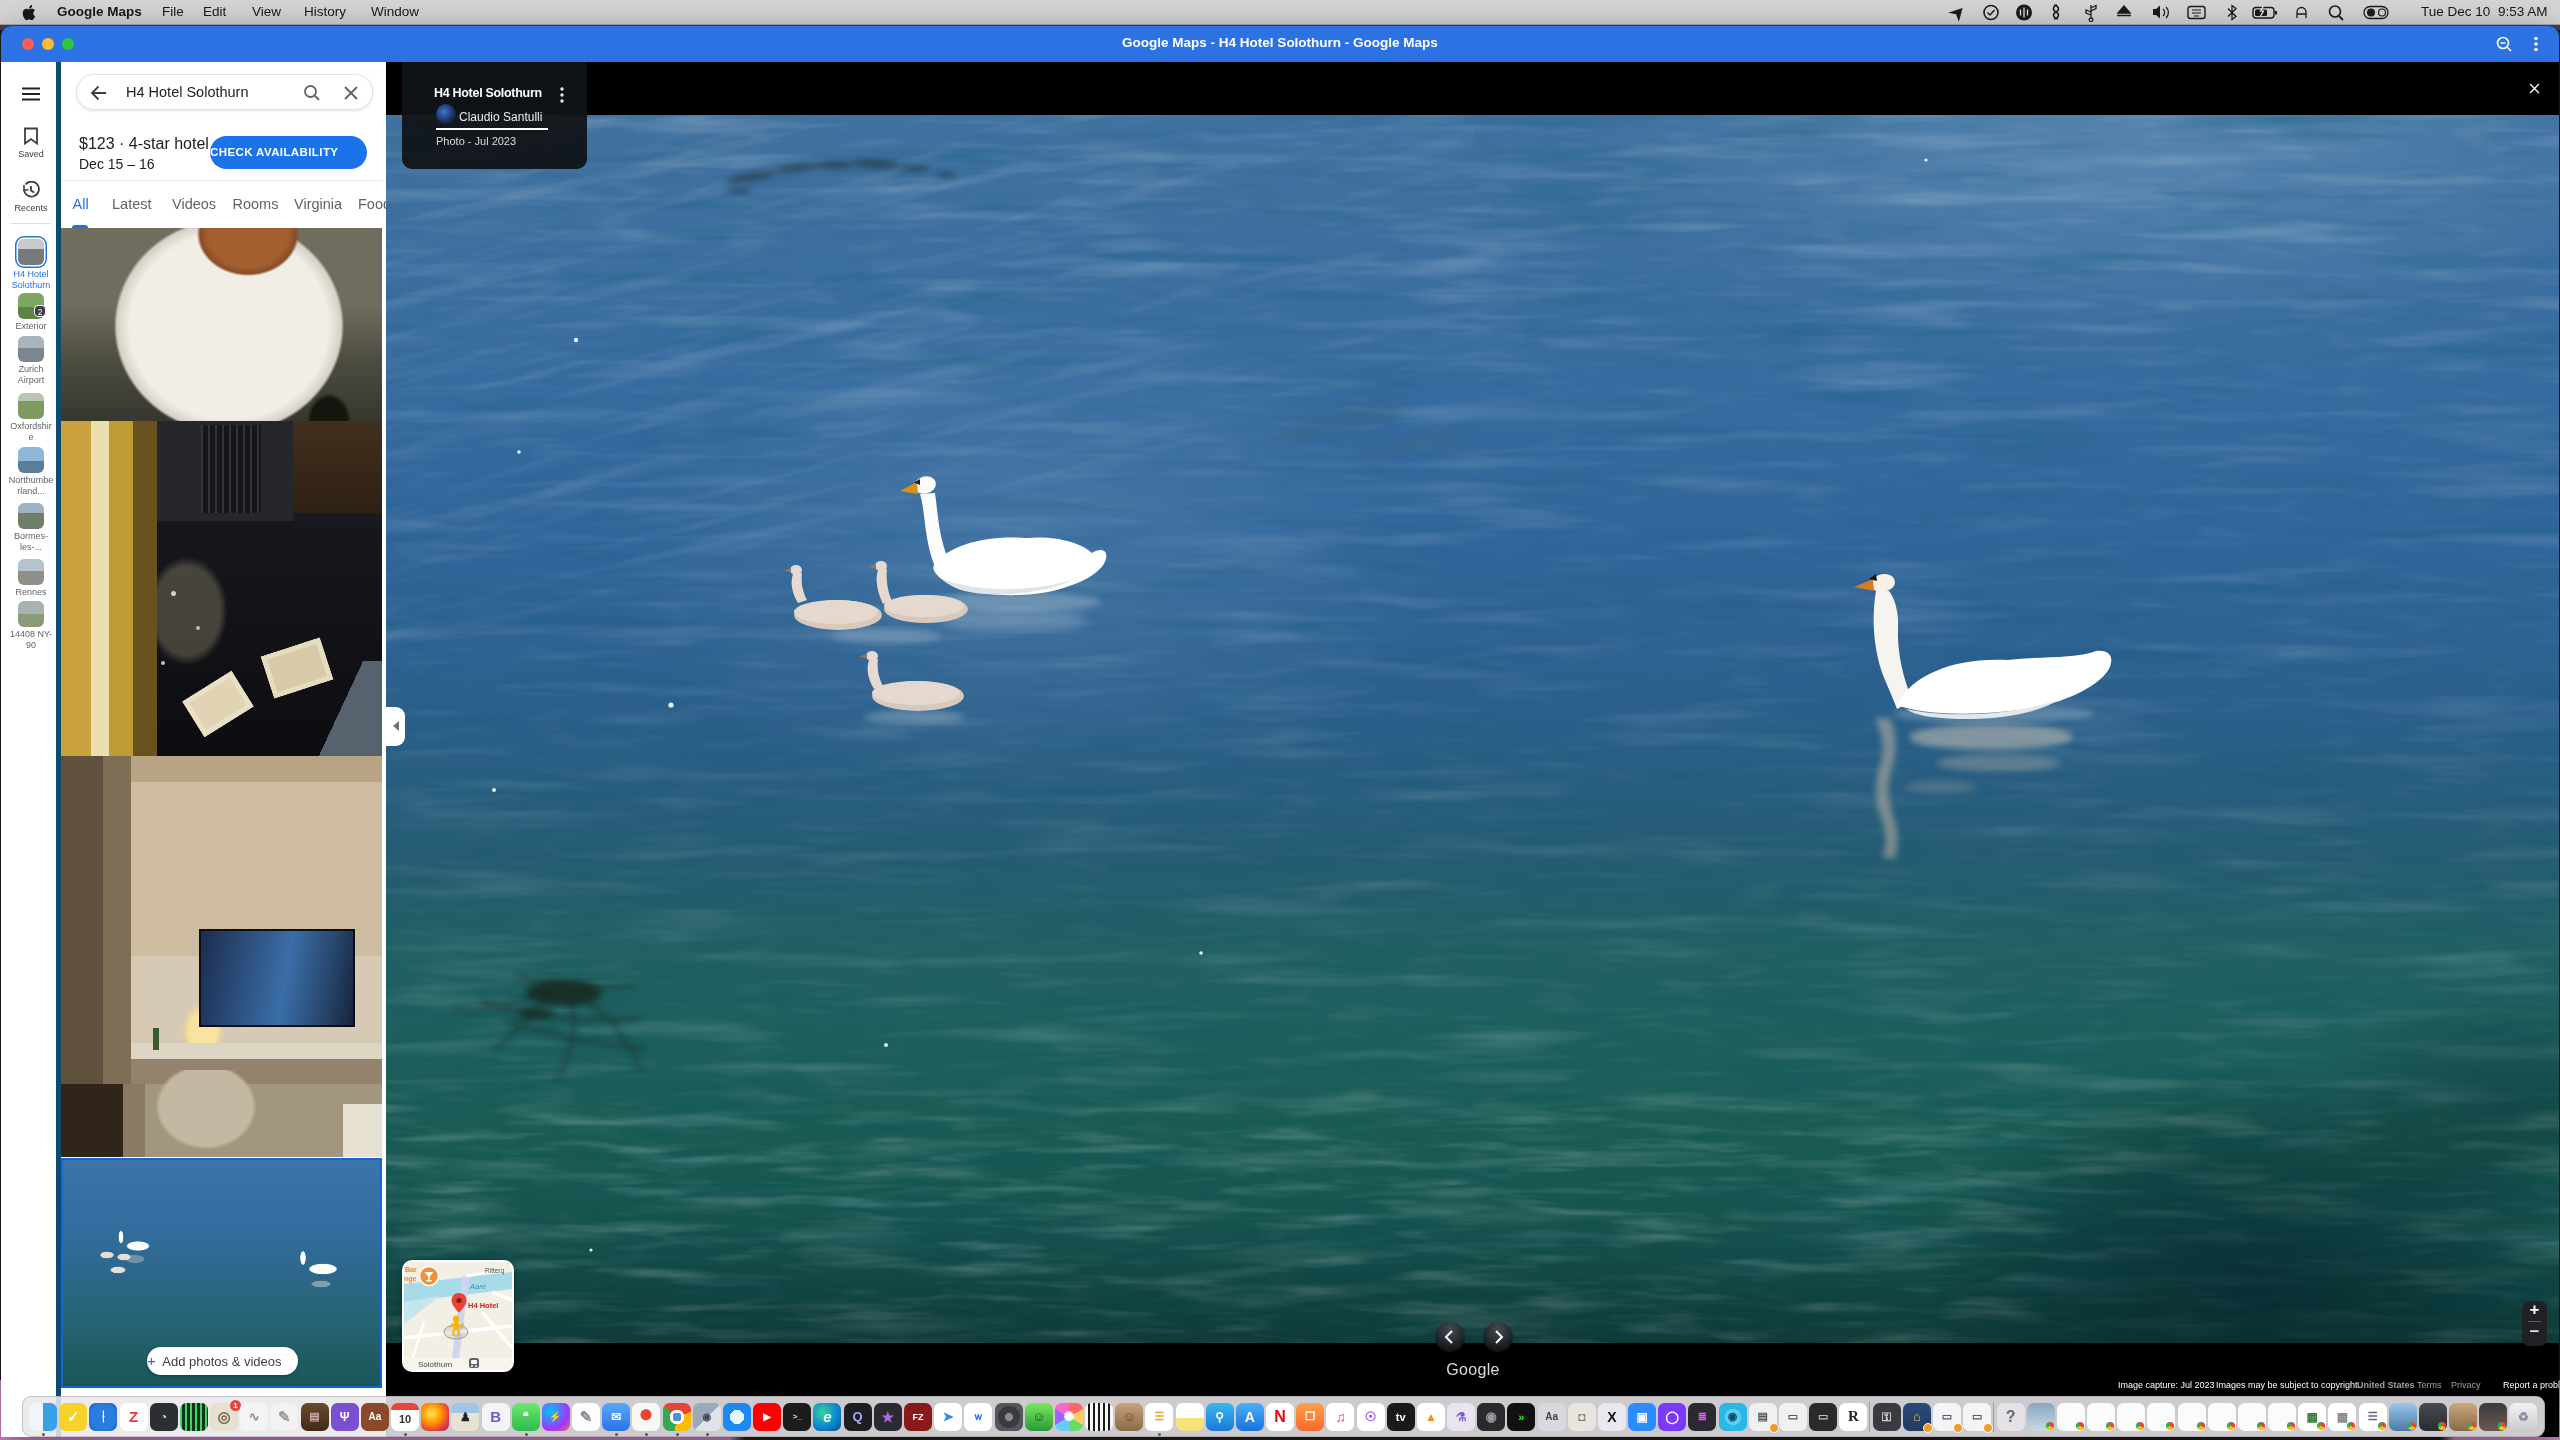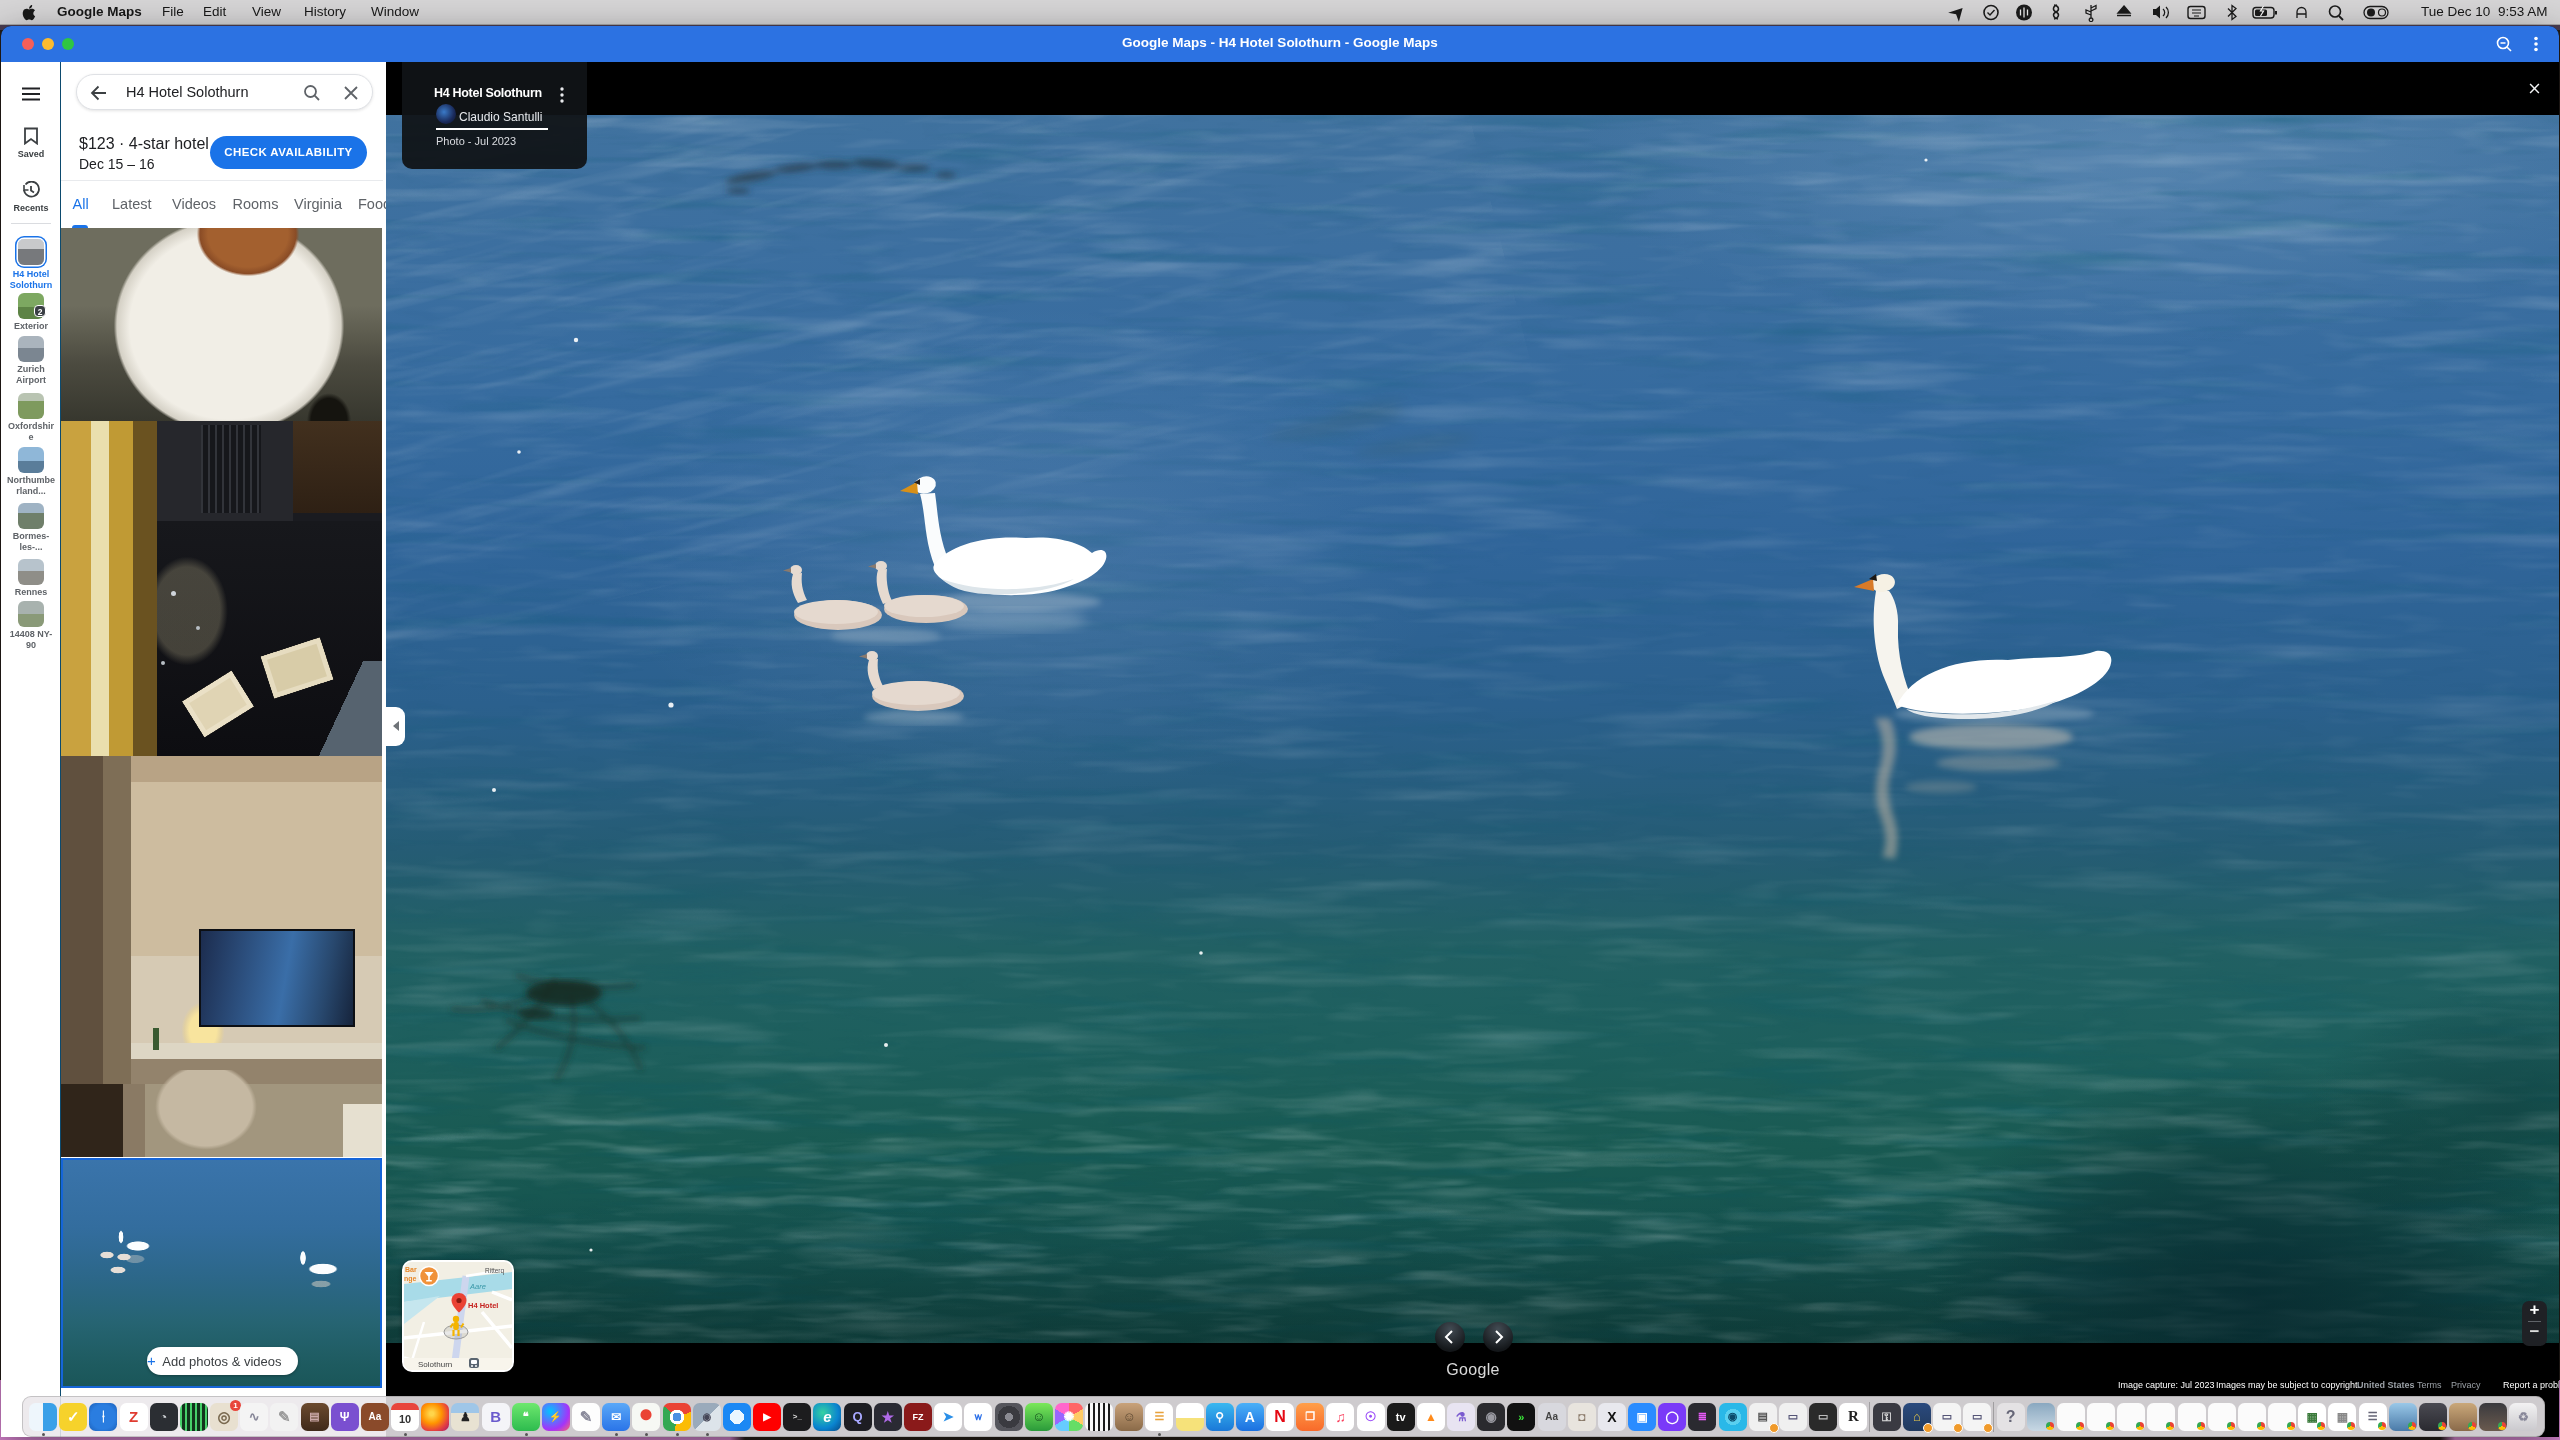--- a/index.html
+++ b/index.html
@@ -8,21 +8,21 @@
 #wall{left:0;top:1380px;width:2560px;height:60px;
  background:linear-gradient(90deg,#e08ad8 0,#e08ad8 730px,#2a211a 745px,#241d18 2440px,#e490dc 2455px,#e490dc 2560px);}
 #walltop{left:0;top:0;width:2560px;height:30px;background:#4a3d52;}
 #menubar{left:0;top:0;width:2560px;height:25px;background:#d7d6d7;color:#171717;font-size:13.5px;border-bottom:1px solid #a9a9a9;}
 #menubar .mi{position:absolute;top:4px;}
 #win{left:1px;top:26px;width:2558px;height:1411px;border-radius:10px 10px 0 0;overflow:hidden;background:#000;box-shadow:0 12px 40px rgba(0,0,0,.5);}
 #titlebar{left:0;top:0;width:2558px;height:36px;background:#2c72e2;}
 #titlebar .tl{position:absolute;top:12px;width:12px;height:12px;border-radius:50%;}
 #wtitle{position:absolute;top:9px;left:0;width:2558px;text-align:center;color:#fff;font-size:13.5px;font-weight:bold;}
 #content{left:0;top:36px;width:2558px;height:1378px;}
-#rail{left:0;top:0;width:60px;height:1378px;background:#fff;border-right:1px solid #0c4a6e;font-weight:bold;}
+#rail{left:0;top:0;width:60px;height:1378px;background:#fff;border-right:5px solid #0c4a6e;}
 .railthumb{position:absolute;left:17px;width:26px;height:26px;border-radius:6px;background:#999;}
 .raillab{position:absolute;left:1px;width:58px;text-align:center;color:#5f6368;font-size:9px;line-height:10.5px;}
 #panel{left:60px;top:0;width:325px;height:1378px;background:#fff;}
 #searchpill{position:absolute;left:15px;top:12px;width:297px;height:36px;border:1px solid #dfe1e5;border-radius:18px;background:#fff;box-shadow:0 1px 3px rgba(32,33,36,.12);}
 .ph{position:absolute;overflow:hidden;left:0;width:321px;}
 #tabs{position:absolute;left:0;top:118px;width:322px;height:48px;border-top:1px solid #e8eaed;font-size:14.5px;color:#5f6368;}
 #tabs span{position:absolute;top:15px;}
 #pv{left:385px;top:0;width:2173px;height:1378px;background:#000;}
 #pvbar{position:absolute;left:0;top:0;width:2173px;height:53px;background:#000;}
 #pvcard{position:absolute;left:16px;top:0;width:185px;height:107px;background:rgba(16,19,22,.94);border-radius:0 0 10px 10px;color:#fff;}
@@ -141,21 +141,21 @@
           <svg style="position:absolute;left:226px;top:9px" width="18" height="18" viewBox="0 0 18 18" fill="none" stroke="#5f6368" stroke-width="1.8">
             <circle cx="7.5" cy="7.5" r="5.5"></circle>
             <path d="M11.7 11.7 L16 16"></path>
           </svg>
           <svg style="position:absolute;left:265px;top:9px" width="18" height="18" viewBox="0 0 18 18" stroke="#5f6368" stroke-width="1.8">
             <path d="M3 3 L15 15 M15 3 L3 15"></path>
           </svg>
         </div>
         <div style="position:absolute;left:18px;top:73px;font-size:16px;color:#202124;">$123 · 4-star hotel</div>
         <div style="position:absolute;left:18px;top:94px;font-size:14px;color:#202124;">Dec 15 – 16</div>
-        <div style="position:absolute;left:149px;top:74px;width:157px;height:33px;border-radius:17px;background:#1a73e8;color:#fff;font-size:11.5px;font-weight:bold;letter-spacing:.4px;text-align:center;line-height:33px;">CHECK AVAILABILITY</div>
+        <div style="position:absolute;left:149px;top:74px;width:157px;height:33px;border-radius:17px;background:#1a73e8;color:#fff;font-size:11.5px;font-weight:bold;letter-spacing:.4px;line-height:33px;">CHECK AVAILABILITY</div>
         <div id="tabs">
           <span style="left:11.5px;color:#1a73e8;">All</span>
           <span style="left:51.0px;">Latest</span>
           <span style="left:111.0px;">Videos</span>
           <span style="left:171.5px;">Rooms</span>
           <span style="left:233.0px;">Virginia</span>
           <span style="left:297.0px;">Food</span>
           <div style="position:absolute;left:11px;top:44px;width:16px;height:4px;background:#1a73e8;border-radius:3px 3px 0 0;"></div>
         </div>
         <div class="ph" style="top:166px;height:193px;background:

